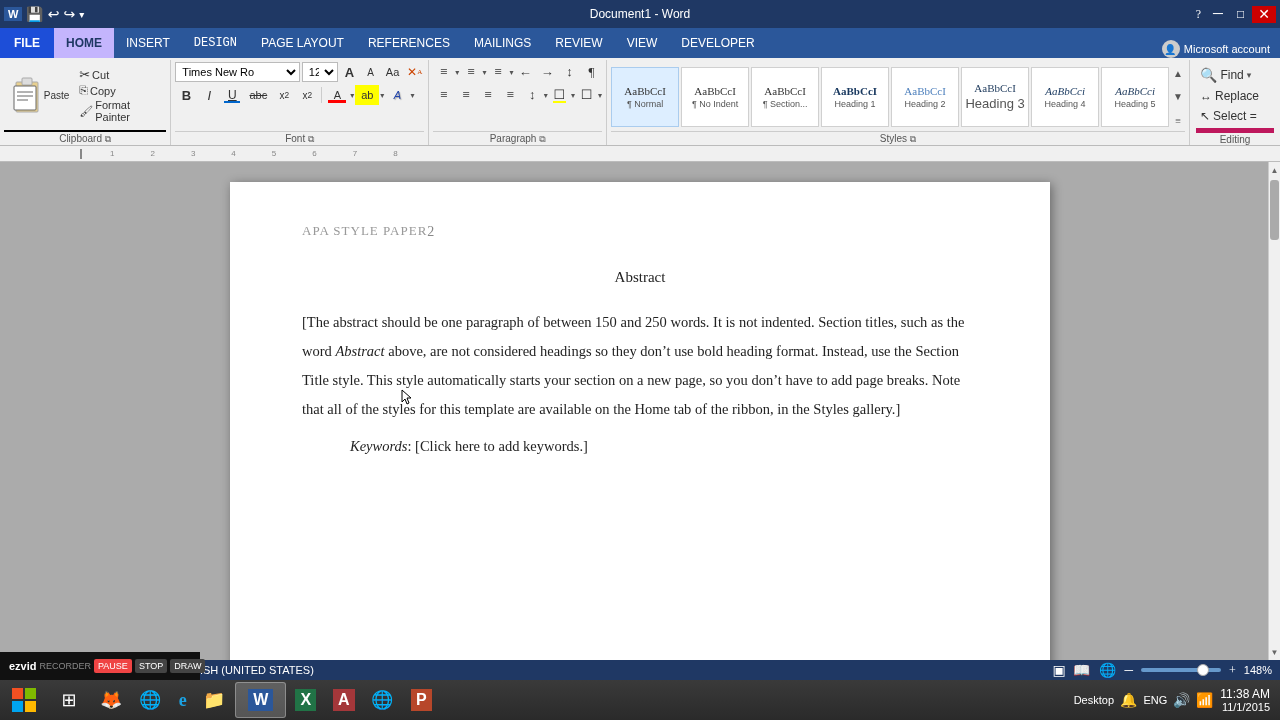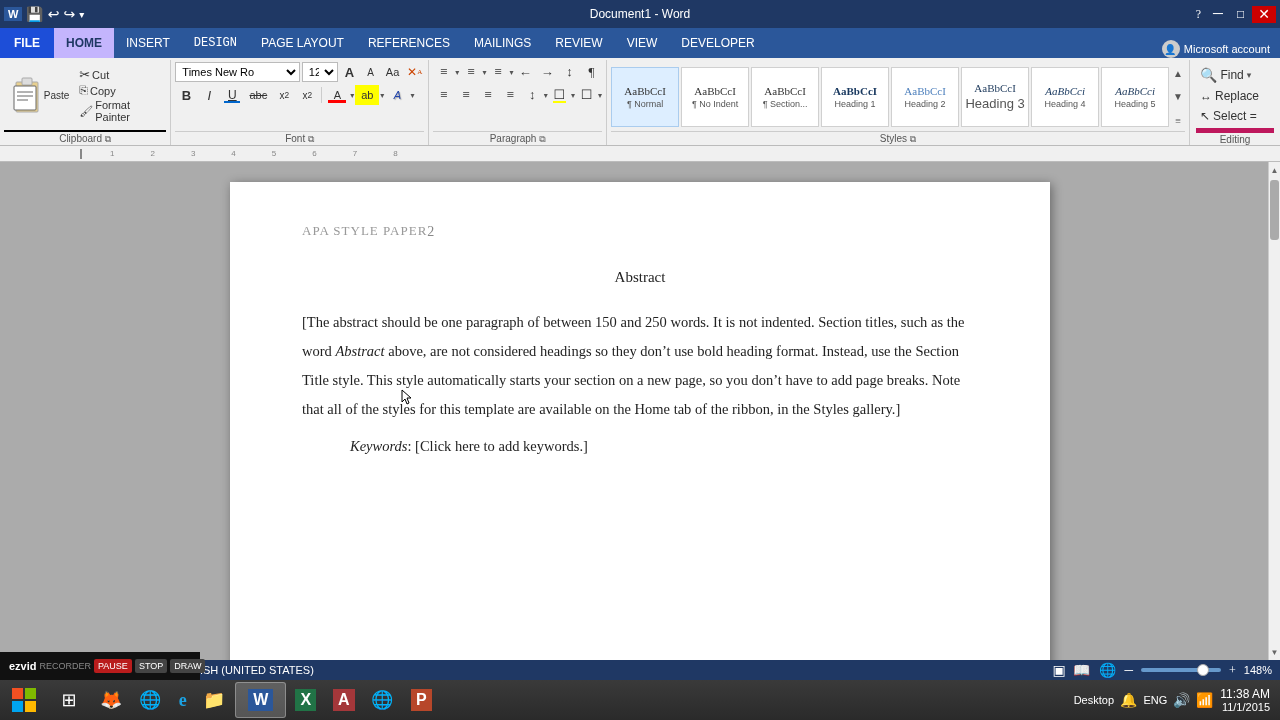--- a/index.html
+++ b/index.html
@@ -295,21 +295,21 @@
     </div>
     <span style="font-size:12px;color:white;cursor:pointer;">+</span>
     <span style="font-size:11px;font-family:Arial;color:white;">148%</span>
   </div>
 </div>
 
 <div style="position:fixed;bottom:40px;left:0;width:200px;height:28px;background:#111;display:flex;align-items:center;gap:3px;padding:0 6px;z-index:200;">
   <div style="width:10px;height:10px;background:#cc0000;border-radius:50%;"></div>
   <div style="color:white;font-size:11px;font-weight:bold;font-family:Arial;">ezvid</div>
   <div style="color:#888;font-size:9px;font-family:Arial;">RECORDER</div>
-  <div style="background:#b91c1c;color:white;font-size:9px;padding:2px 4px;border-radius:2px;cursor:pointer;font-family:Arial;">PAUSE</div>
+  <div style="background:#ef4444;color:white;font-size:9px;padding:2px 4px;border-radius:2px;cursor:pointer;font-family:Arial;">PAUSE</div>
   <div style="background:#444;color:white;font-size:9px;padding:2px 4px;border-radius:2px;cursor:pointer;font-family:Arial;">STOP</div>
   <div style="background:#444;color:white;font-size:9px;padding:2px 4px;border-radius:2px;cursor:pointer;font-family:Arial;">DRAW</div>
 </div>
 
 <div style="position:fixed;bottom:0;left:0;right:0;height:40px;background:linear-gradient(to bottom,#3a3a3a,#2a2a2a);display:flex;align-items:center;gap:1px;padding:0 2px;z-index:100;">
   <div style="width:44px;height:38px;display:flex;align-items:center;justify-content:center;cursor:pointer;background:transparent;">
     <svg width="24" height="24" viewBox="0 0 24 24">
       <rect x="0" y="0" width="11" height="11" fill="#f25022"></rect>
       <rect x="13" y="0" width="11" height="11" fill="#7fba00"></rect>
       <rect x="0" y="13" width="11" height="11" fill="#00a4ef"></rect>

